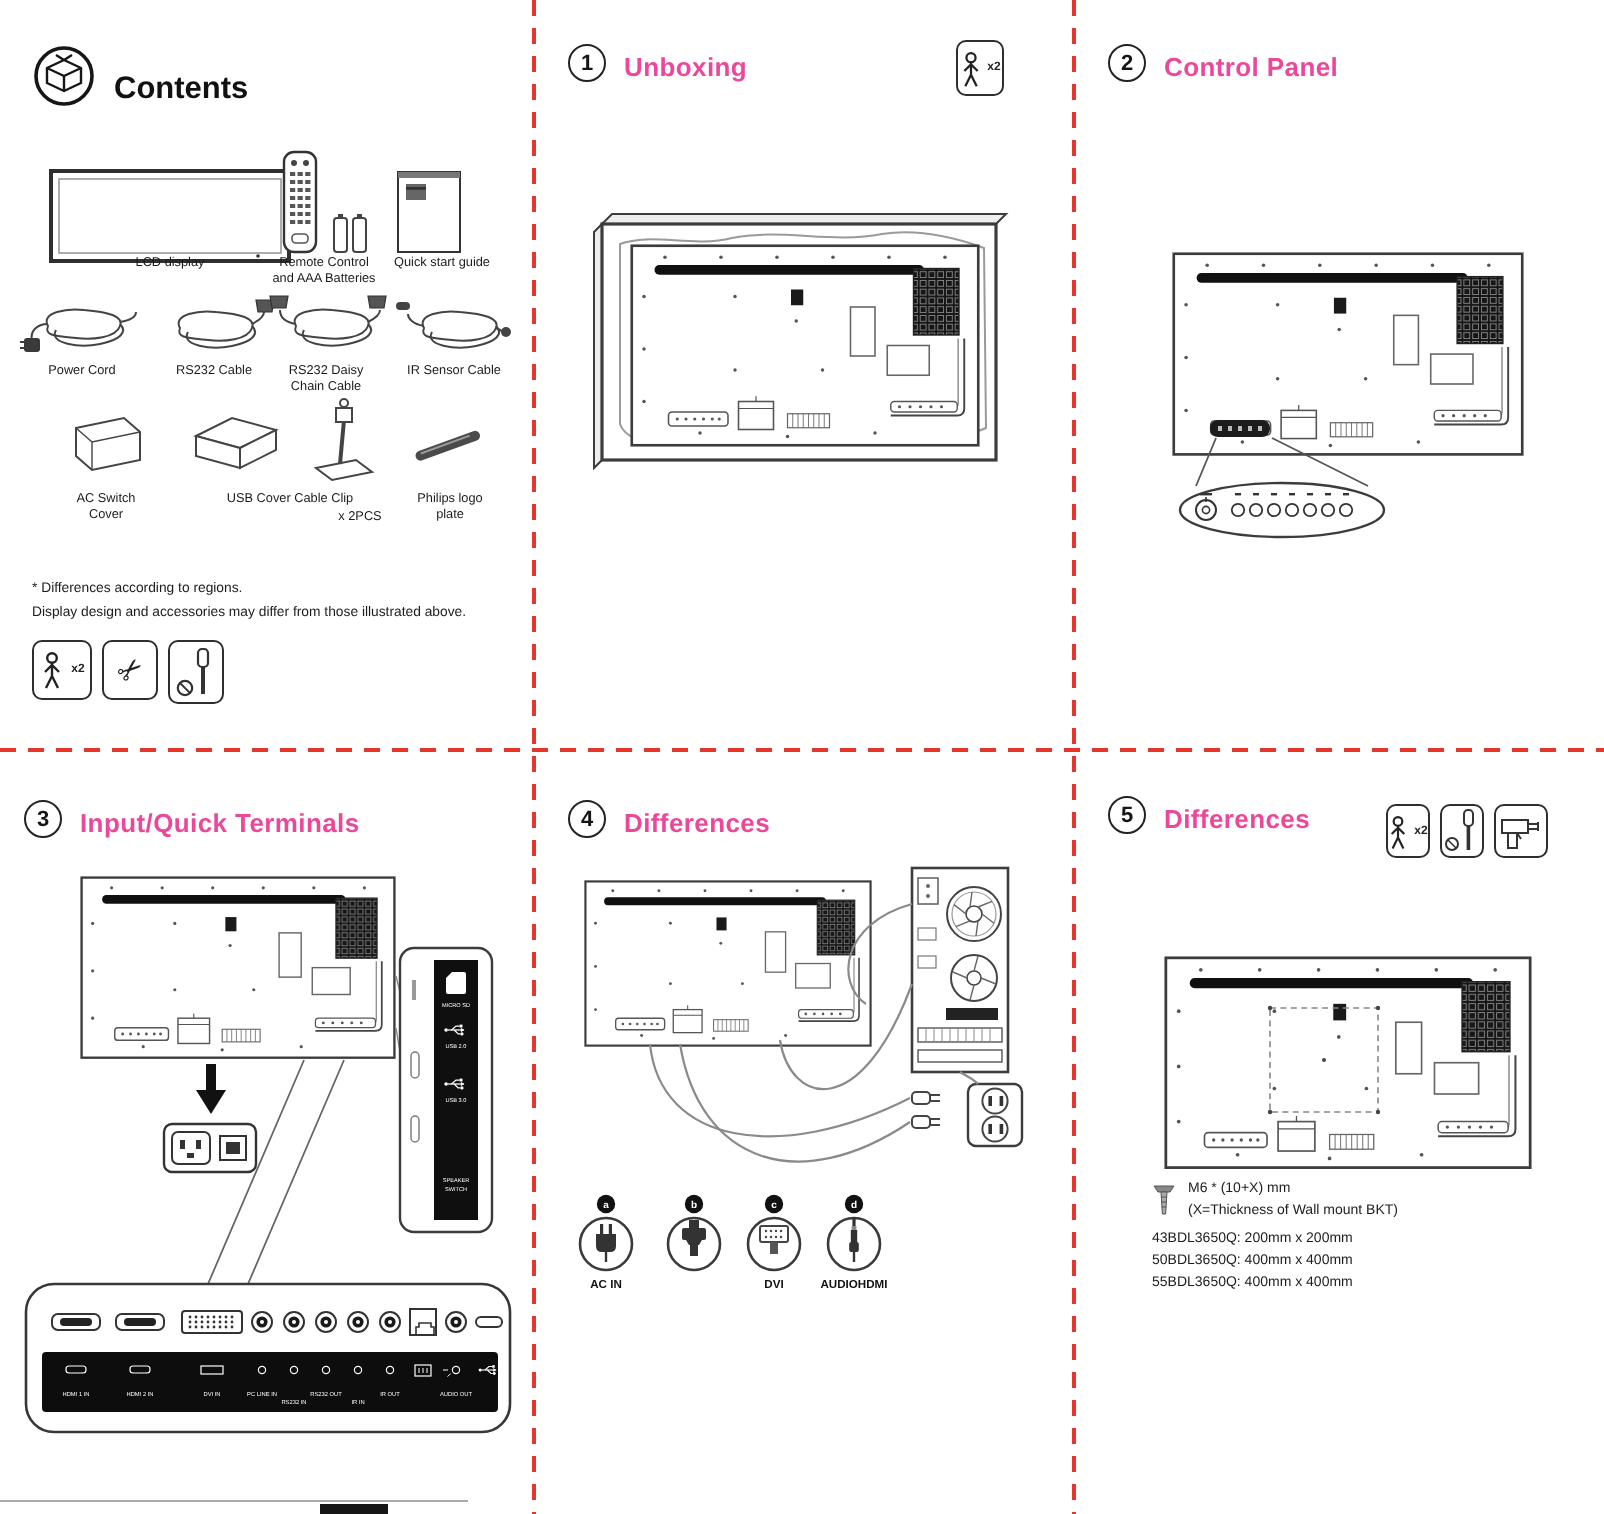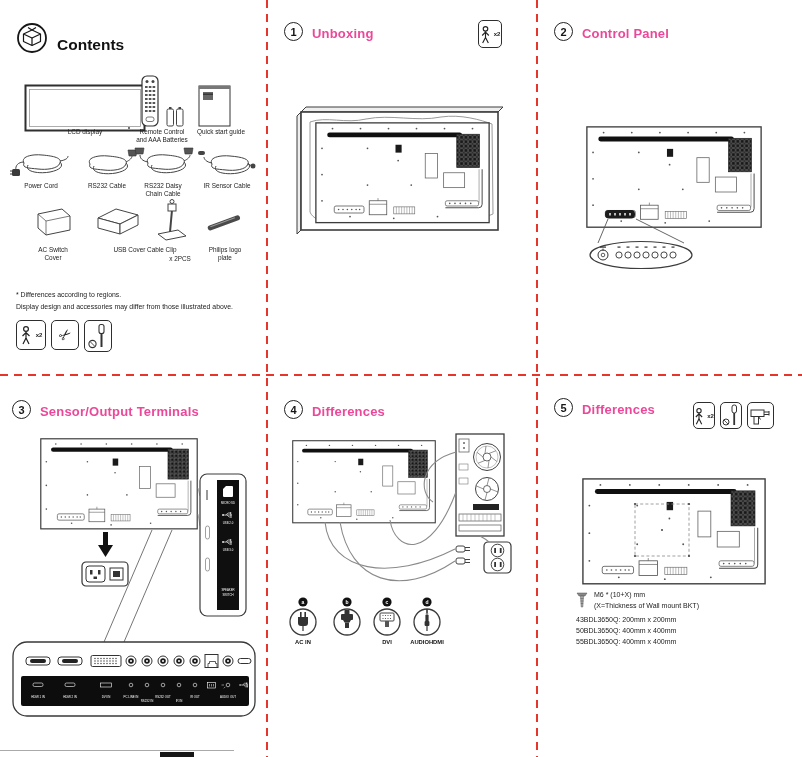--- a/index.html
+++ b/index.html
@@ -331,21 +331,21 @@
           <rect x="75.5" y="122.5" width="3" height="1.2"></rect>
         <rect x="84.5" y="122.5" width="3" height="1.2"></rect>
           <rect x="93.5" y="122.5" width="3" height="1.2"></rect>
       </g>
     </svg>
   </div>
 
   <div class="panel" style="left:0;top:376px;width:266px;height:381px">
     <div class="hdr" style="left:12px;top:24px">
       <span class="numcirc">3</span>
-      <span class="ptitle">Sensor/Output Terminals</span>
+      <span class="ptitle">Input/Quick Terminals</span>
     </div>
     <svg class="art" style="left:2px;top:50px" width="262" height="324" viewBox="0 0 262 324">
       <use href="#disp" transform="translate(38,12) scale(0.79)"></use>
       <path d="M196,62 L198,70 M196,88 L198,100" stroke="#888" stroke-width="0.7" fill="none"></path>
 
       <g transform="translate(198,48)">
         <rect x="0" y="0" width="46" height="142" rx="7" fill="#fff" stroke="#3c3c3c" stroke-width="1.2"></rect>
         <rect x="17" y="6" width="22" height="130" fill="#0f0f0f"></rect>
         <rect x="6" y="16" width="2" height="10" fill="#999"></rect>
         <rect x="5.5" y="52" width="4" height="13" rx="2" fill="#fff" stroke="#777" stroke-width="0.7"></rect>

